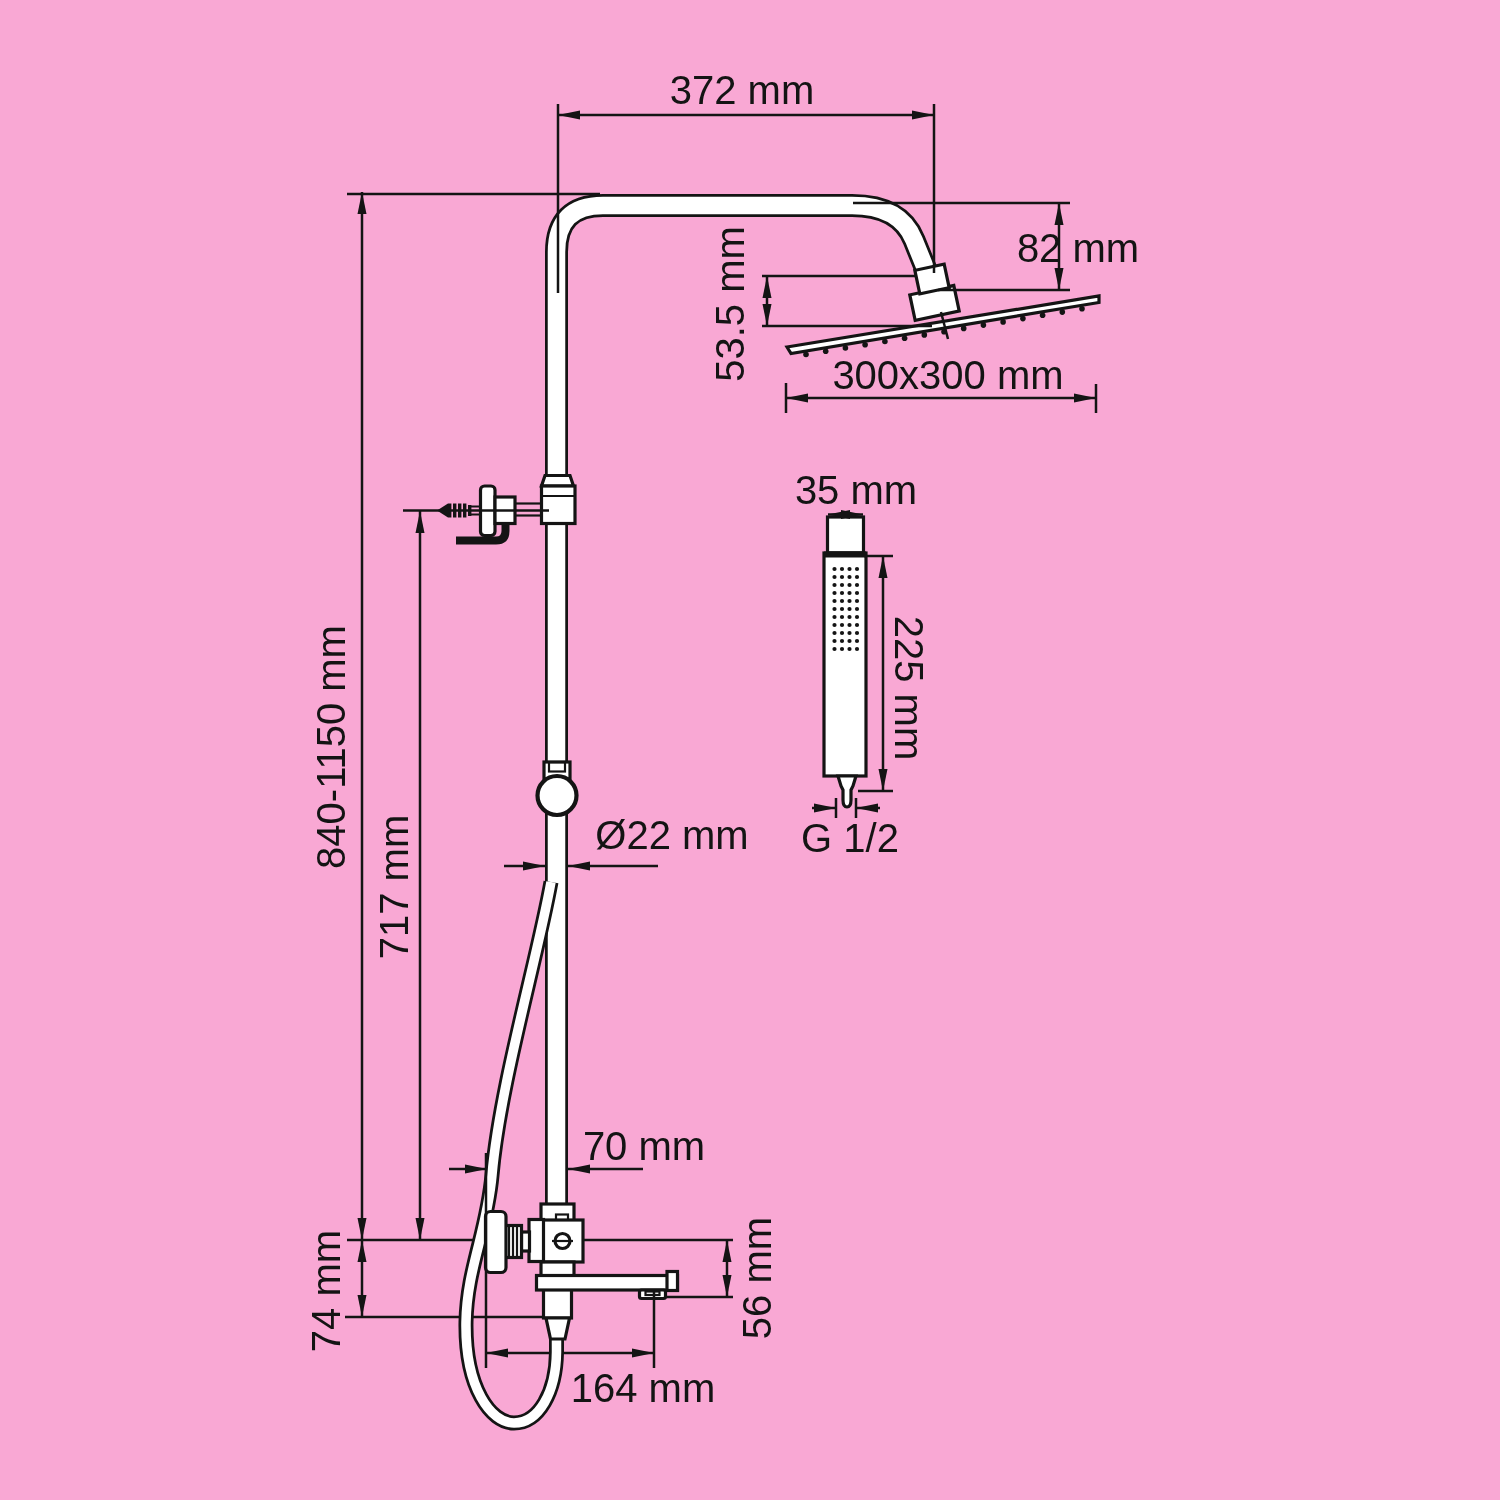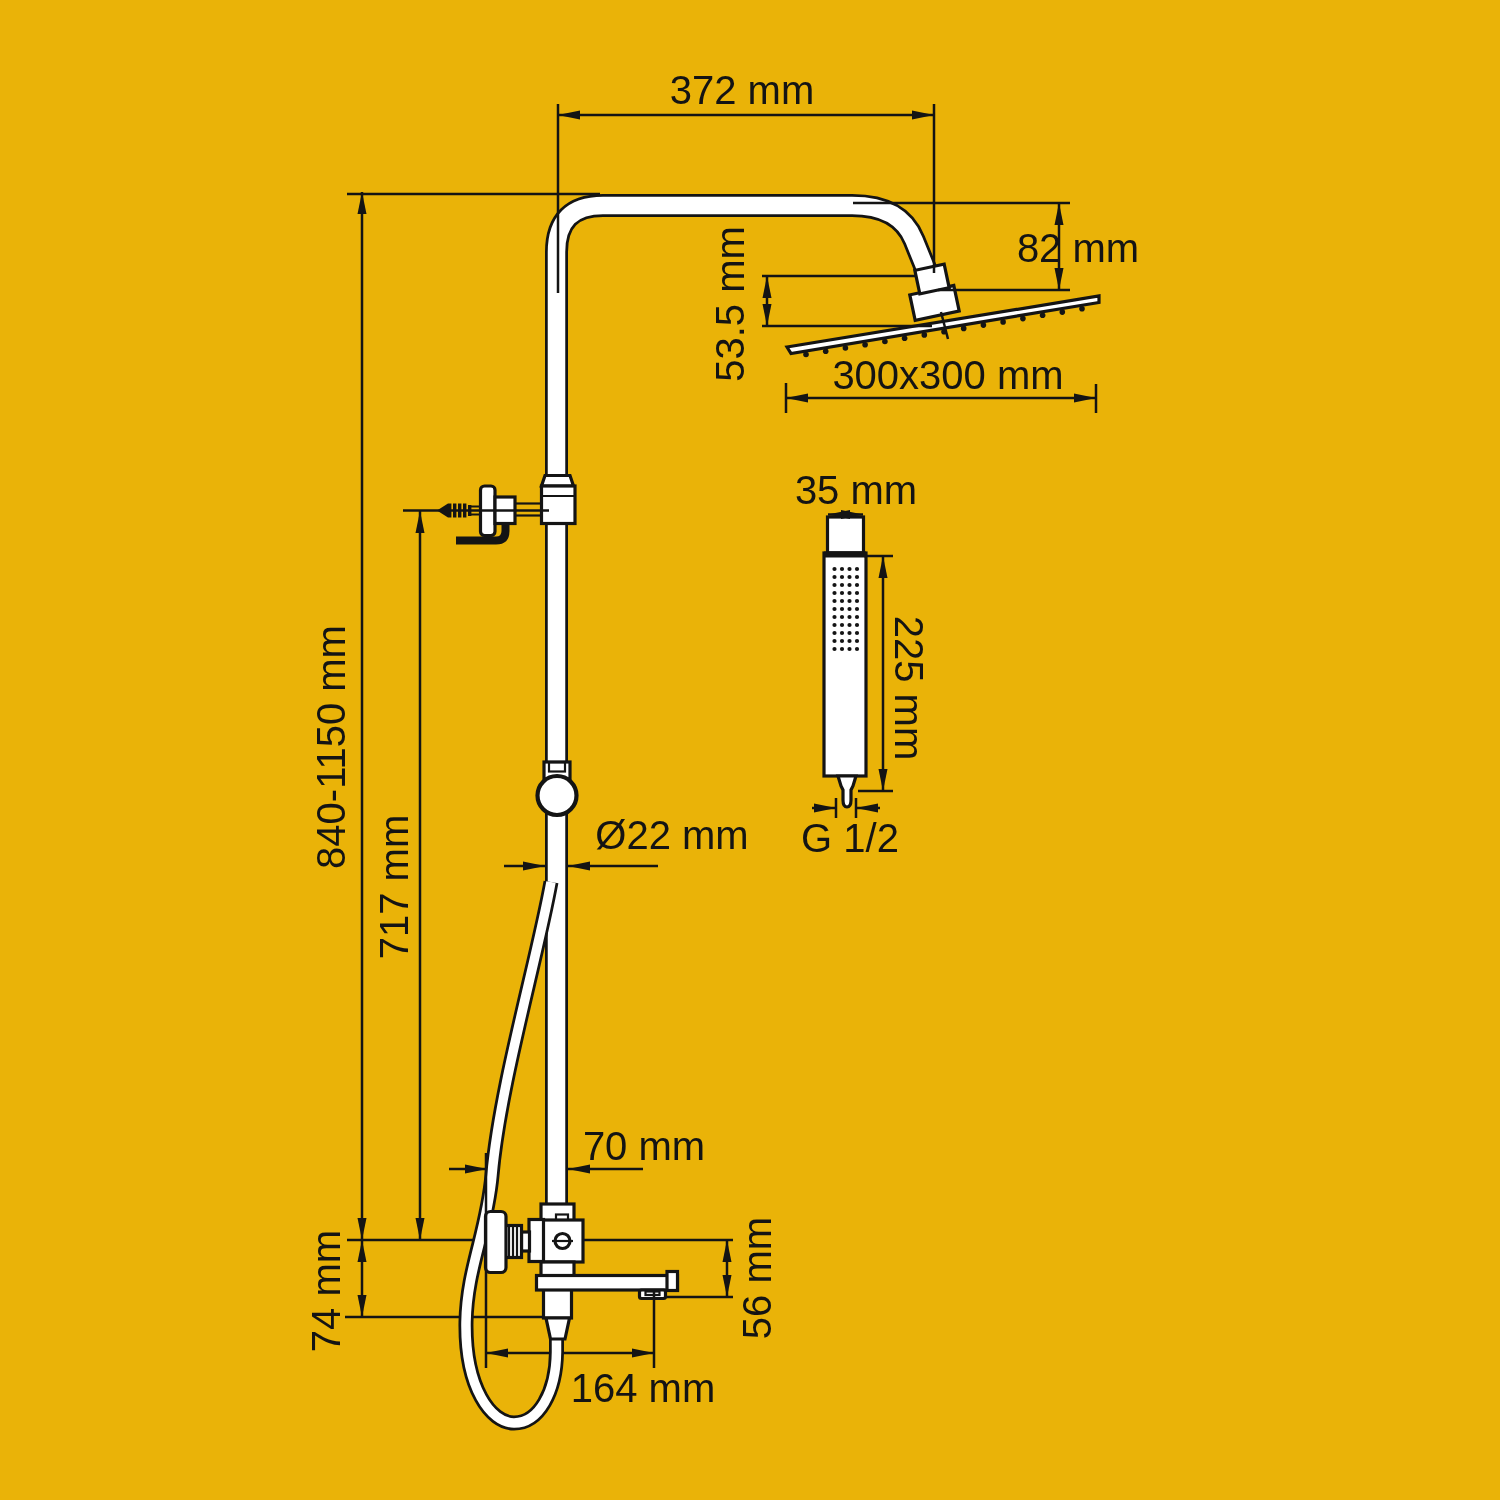--- a/index.html
+++ b/index.html
@@ -1,16 +1,16 @@
 <!DOCTYPE html>
 <html><head>
 <meta charset="utf-8">
 <style>
   html,body{margin:0;padding:0;background:#ffffff;}
-  .stage{width:1500px;height:1500px;background:#eab308;position:relative;}
+  .stage{width:1500px;height:1500px;background:#f9a8d4;position:relative;}
   svg{display:block;}
   .ln   {stroke:#141414;stroke-width:2.5;fill:none;}
   .thin {stroke:#141414;stroke-width:2.2;fill:none;}
   .pipeO{stroke:#141414;stroke-width:23;fill:none;}
   .pipeI{stroke:#ffffff;stroke-width:17.5;fill:none;}
   .hoseO{stroke:#141414;stroke-width:15;fill:none;}
   .hoseI{stroke:#ffffff;stroke-width:9.5;fill:none;}
   .part {fill:#ffffff;stroke:#141414;stroke-width:3.2;}
   .part4{fill:#ffffff;stroke:#141414;stroke-width:4.2;}
   .blk  {fill:#141414;stroke:none;}

